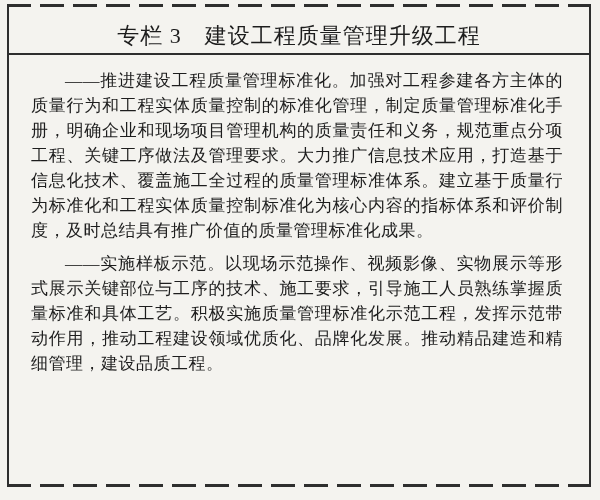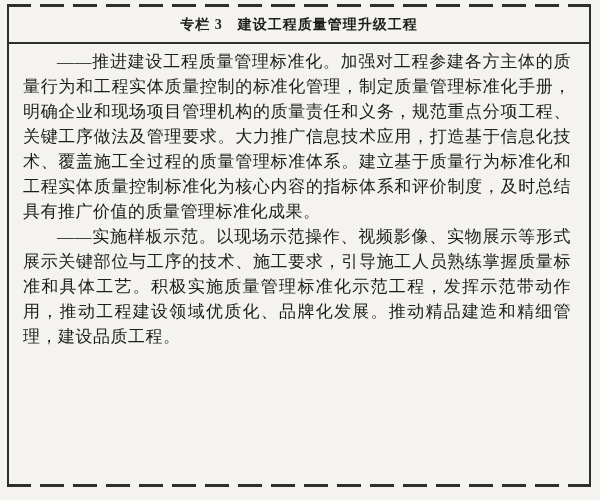--- a/index.html
+++ b/index.html
@@ -26,38 +26,38 @@
   
   .dash{
     position:absolute; left:-2px; right:-2px; height:3px;
     background:repeating-linear-gradient(90deg,
       var(--border) 0 24px, rgba(0,0,0,0) 24px 33px);
   }
   .dash-top{ top:0; }
   .dash-bottom{ bottom:0; }
   .panel-title{
     height:35px;
-    margin-top:3px;
+    margin-top:14px;
     display:flex; align-items:center; justify-content:center;
     border-bottom:2px solid var(--border);
-    font-weight:bold;
-    font-size:14px;
+    font-weight:normal;
+    font-size:22px;
     letter-spacing:1px;
     white-space:pre;
   }
   .panel-body{
     padding:5px 18px 0 14px;
     font-size:17px;
     line-height:25px;
     text-align:justify;
     text-justify:inter-ideograph;
     letter-spacing:0.5px;
   }
   .para{
-    margin:0;
+    margin:8px;
     text-indent:2em;
   }
 </style>
 </head>
 <body>
 
 <div class="panel">
   <div class="dash dash-top"></div>
   <div class="panel-title">专栏 3　建设工程质量管理升级工程</div>
   <div class="panel-body">

